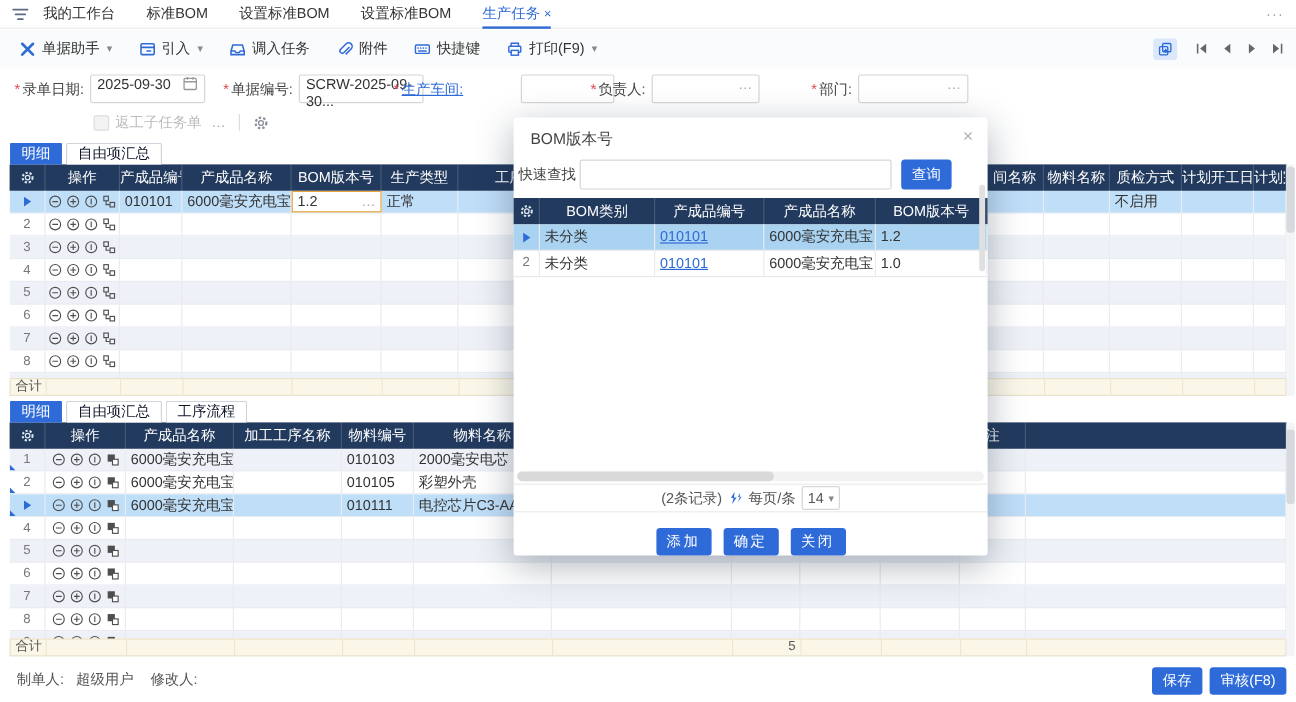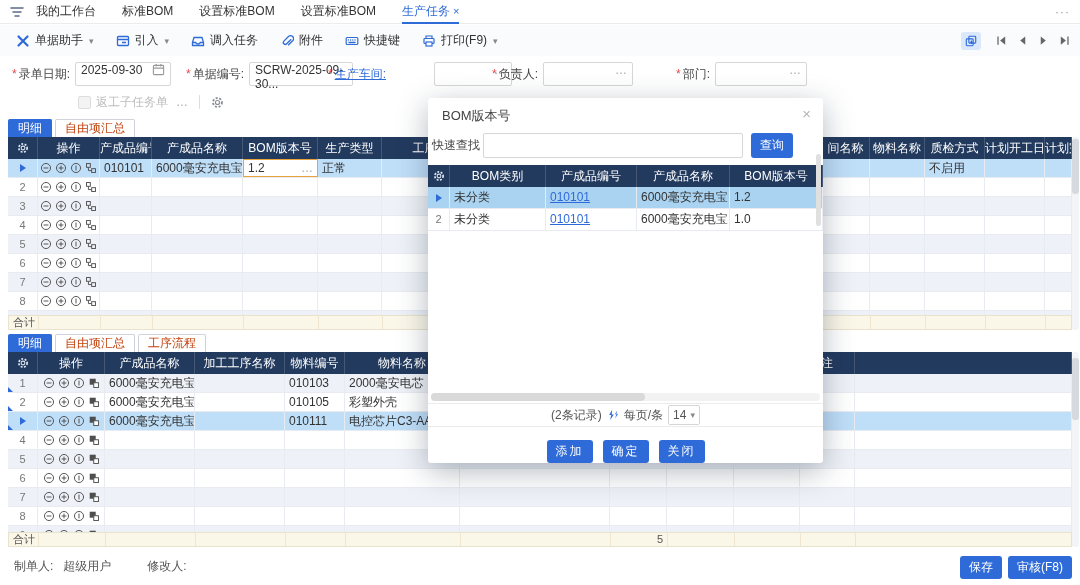--- a/index.html
+++ b/index.html
@@ -40,21 +40,21 @@
   .cb-label { color:#555; }
   .cb-label.dim { color:#bcbcbc; }
   .vsep { width:1px; height:14px; background:#ddd; margin:0 6px; }
 
   
   .gridwrap { position:absolute; left:8px; width:1064px; }
   #upper-grid { top:118px; }
   #lower-grid { top:333px; }
   .gtabs { display:flex; gap:3px; height:19px; align-items:flex-end; }
   .gtab { font-size:12px; line-height:17px; padding:0 9px; background:#fff; border:1px solid #d0d4da;
-          border-bottom:none; border-radius:2px 2px 0 0; color:#c2410c; white-space:nowrap; }
+          border-bottom:none; border-radius:2px 2px 0 0; color:#0f172a; white-space:nowrap; }
   .gtab.active { background:#2f6bd8; color:#fff; border-color:#2f6bd8; }
   .ghead { display:flex; background:#223a5e; height:22px; }
   .hc { flex:none; color:#fff; line-height:22px; text-align:center; overflow:hidden; white-space:nowrap;
         border-right:1px solid rgba(255,255,255,.16); }
   .gearc { display:flex; align-items:center; justify-content:center; }
   .gbody { overflow:hidden; }
   .grow { display:flex; height:19px; background:#fff; border-bottom:1px solid #e8ebf0; }
   .grow.stripe { background:#eef1f7; }
   .grow.sel { background:#bfdef8; }
   .cell { flex:none; line-height:18px; padding:0 4px; border-right:1px solid #e8ebf0;
@@ -1183,20 +1183,20 @@
       <button class="btn">添加</button>
       <button class="btn">确定</button>
       <button class="btn">关闭</button>
     </div>
     <div class="m-vthumb"></div>
   </div>
 
   <div class="footer-info">
     <span>制单人:</span>
     <span>超级用户</span>
-    <span style="margin-left:26px;">修改人:</span>
+    <span style="margin-left:4px;">修改人:</span>
     <span></span>
   </div>
   <div class="footer-btns">
     <button class="btn">保存</button>
     <button class="btn">审核(F8)</button>
   </div>
 </div>
 
 </body></html>

